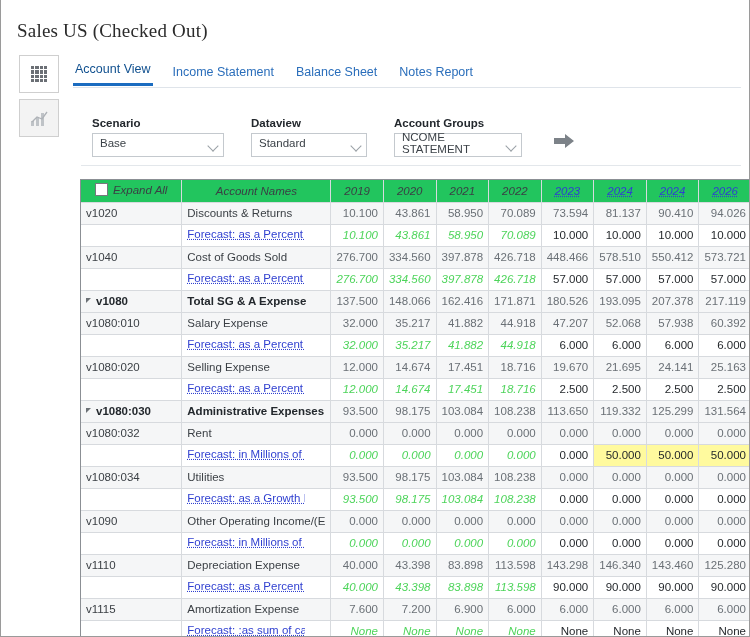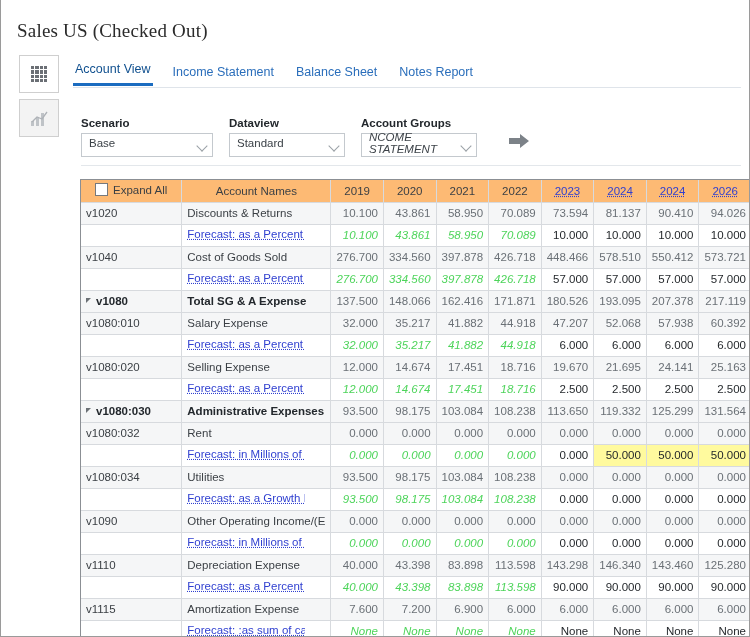--- a/index.html
+++ b/index.html
@@ -103,21 +103,21 @@
 
   
   .filters {
     position: absolute;
     left: 80px;
     top: 117px;
     display: flex;
     align-items: flex-end;
     gap: 0;
   }
-  .filter { margin-right: 16px; }
+  .filter { margin-right: 16px; margin-left: 11px; }
   .filter-label {
     font-size: 11.5px;
     font-weight: bold;
     color: #23282d;
     margin-bottom: 4px;
   }
   .select {
     position: relative;
     border: 1px solid #c4c9ce;
     background: #fff;
@@ -125,21 +125,21 @@
     display: flex;
     align-items: center;
     box-sizing: border-box;
     padding: 0 22px 4px 7px;
     font-size: 11.5px;
     color: #3c4248;
     cursor: pointer;
   }
   .sel-scenario { width: 132px; }
   .sel-dataview { width: 116px; }
-  .sel-groups { width: 116px; font-style: italic; }
+  .sel-groups { width: 128px; }
   .chev {
     position: absolute;
     right: 6px;
     top: 8px;
     width: 7px; height: 7px;
     border-right: 1.4px solid #9aa0a6;
     border-bottom: 1.4px solid #9aa0a6;
     transform: rotate(45deg);
   }
   .go-arrow {
@@ -176,27 +176,28 @@
   table.grid th, table.grid td {
     border-right: 1px solid #d7dade;
     border-bottom: 1px solid #d7dade;
     box-sizing: border-box;
     height: 22px;
     padding: 0 5px;
     overflow: hidden;
     white-space: nowrap;
   }
   thead th {
-    background: #fdba74;
+    background: #22c55e;
     color: #3a3f44;
     font-weight: normal;
     font-size: 11.5px;
     text-align: center;
     height: 25px;
     border-bottom: 1px solid #a9adb2;
+    font-style: italic;
   }
   .col-id    { width: 165px; }
   .col-name  { width: 128px; }
   .col-year  { width: 50px; }
 
   th.col-id { text-align: center; }
   .expand-all {
     display: inline-flex;
     align-items: center;
     gap: 5px;

